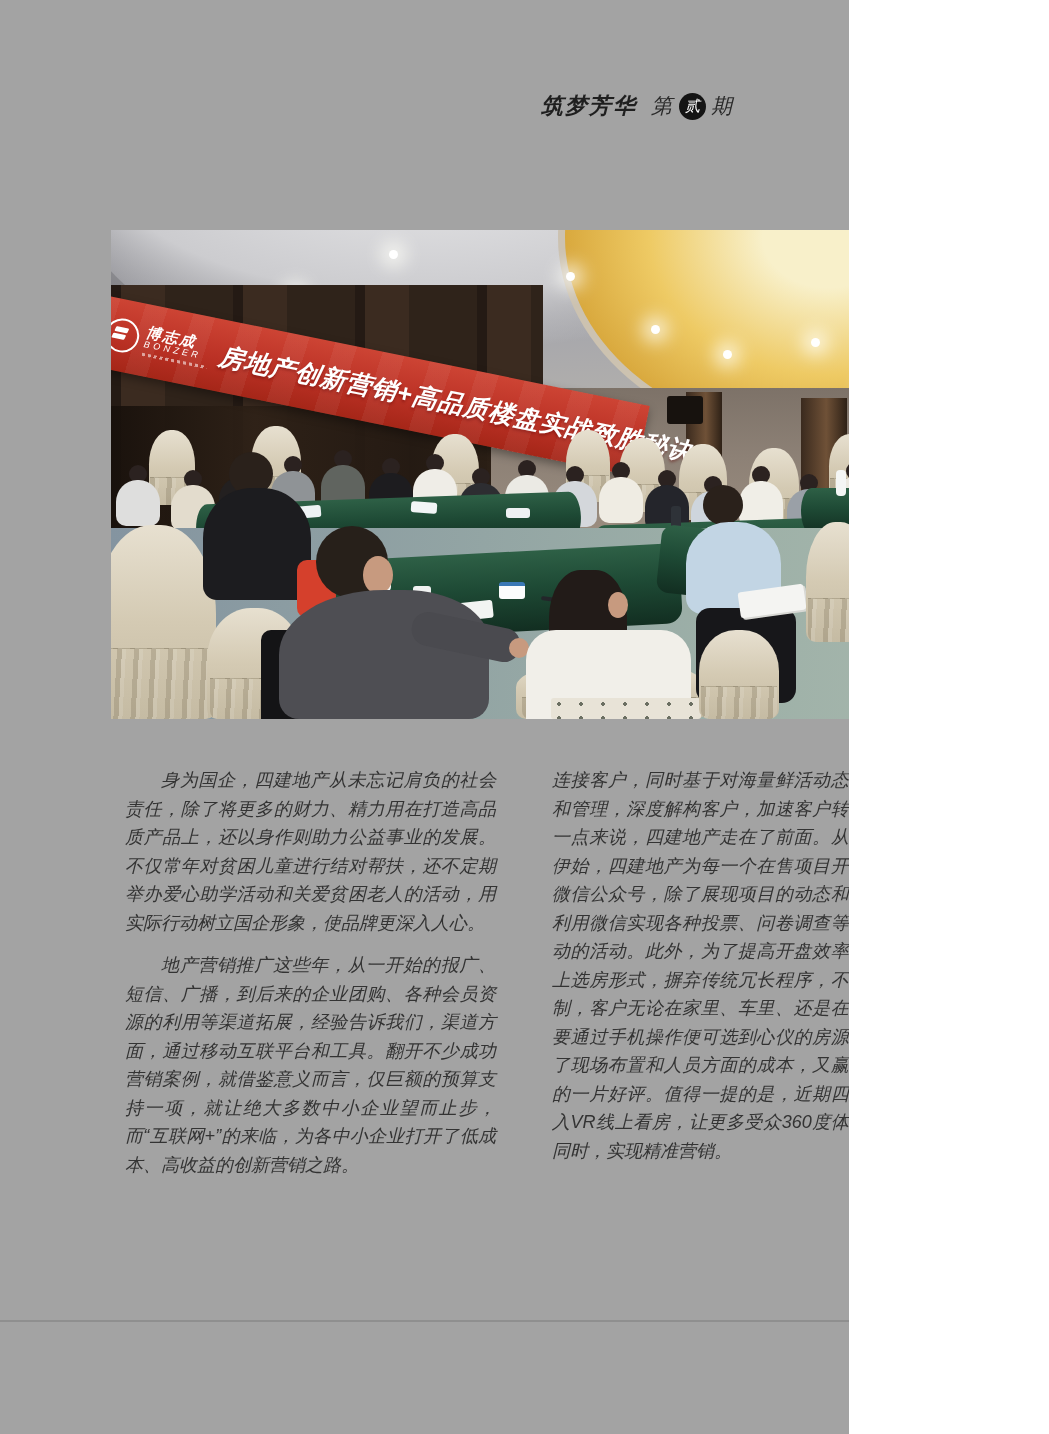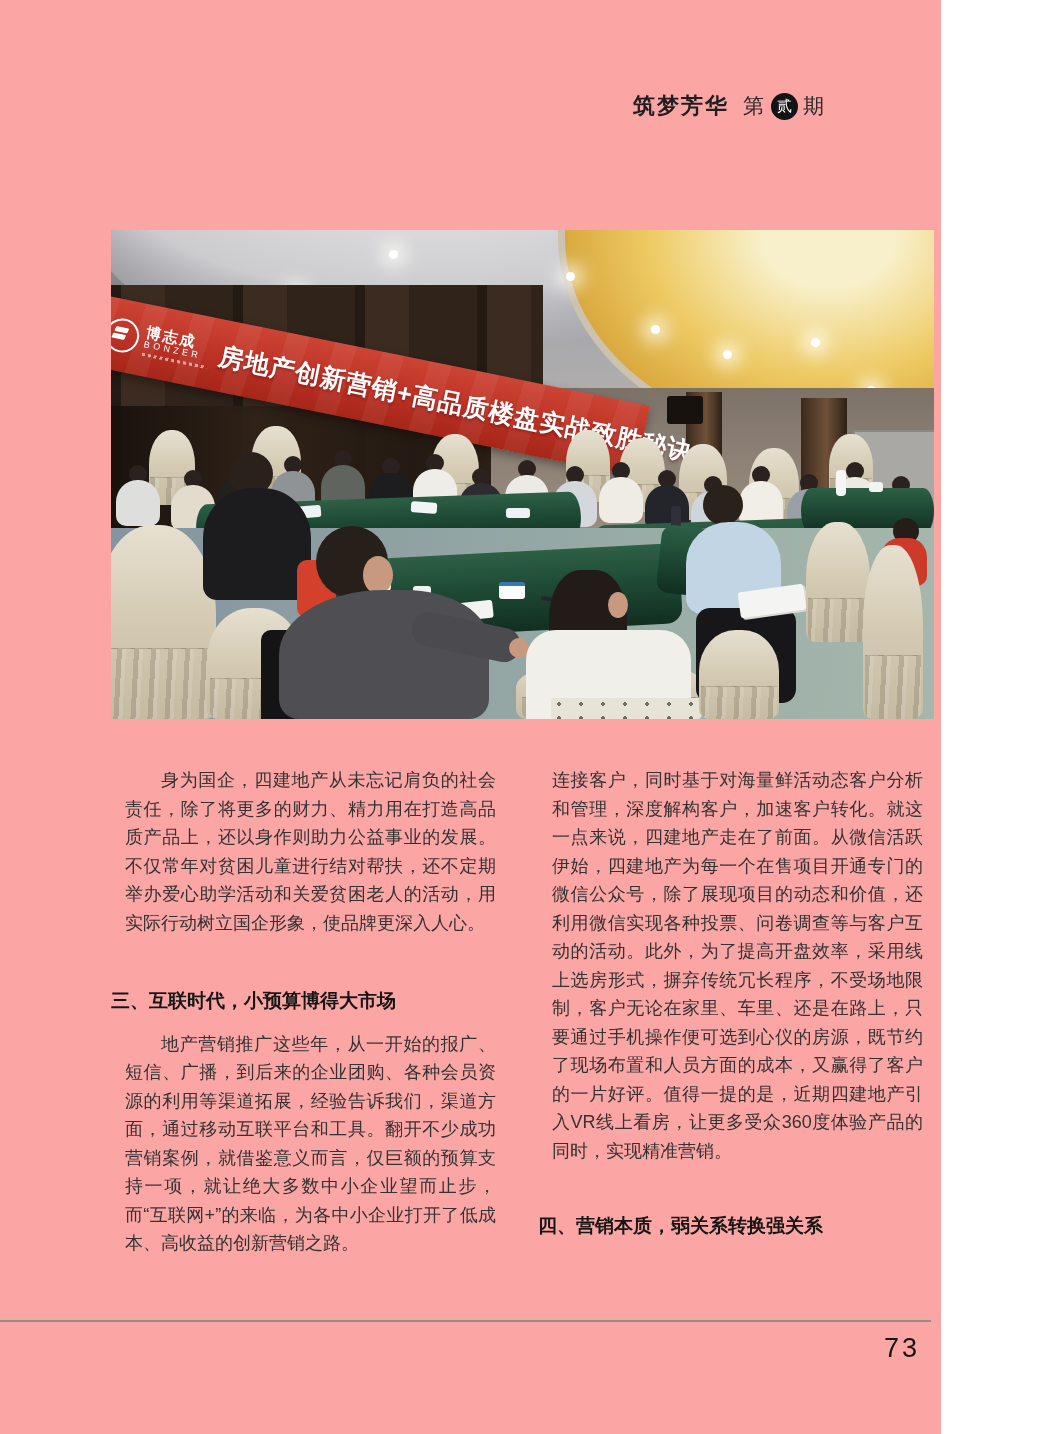--- a/index.html
+++ b/index.html
@@ -1,17 +1,17 @@
 <!DOCTYPE html>
 <html><head>
 <meta charset="utf-8">
 <style>
   html,body{margin:0;padding:0;background:#ffffff;}
-  .page{position:relative;width:941px;height:1434px;background:#fca5a5;overflow:hidden;
-        font-family:"Liberation Sans","DejaVu Sans",sans-serif;color:#2f2f2f;}
+  .page{position:relative;width:849px;height:1434px;background:#a3a3a3;overflow:hidden;
+        font-family:"Liberation Sans","DejaVu Sans",sans-serif;color:#2f2f2f;font-style:italic;}
 
   
   .mag-header{position:absolute;top:91px;right:115px;display:flex;align-items:center;gap:14px;
               font-size:22px;color:#1f1f1f;letter-spacing:2px;}
   .mag-title{font-weight:bold;}
   .issue{display:flex;align-items:center;gap:5px;font-size:21px;color:#2a2a2a;}
   .issue-circle{width:27px;height:27px;border-radius:50%;background:#141414;color:#fff;
                 font-size:15px;display:flex;align-items:center;justify-content:center;letter-spacing:0;}
 
   
@@ -265,24 +265,22 @@
     <div class="chair" style="left:588px;top:400px;width:80px;height:89px"></div>
 
     <div class="chair" style="left:695px;top:292px;width:64px;height:120px"></div>
     <div class="item" style="left:782px;top:288px;width:26px;height:26px;border-radius:50%;background:#241d18"></div>
     <div class="item" style="left:770px;top:308px;width:46px;height:48px;border-radius:40% 40% 10px 10px;background:#ce3a2a"></div>
     <div class="chair" style="left:752px;top:315px;width:60px;height:174px"></div>
   </div>
 
   <div class="col col-left">
     <p>身为国企，四建地产从未忘记肩负的社会责任，除了将更多的财力、精力用在打造高品质产品上，还以身作则助力公益事业的发展。不仅常年对贫困儿童进行结对帮扶，还不定期举办爱心助学活动和关爱贫困老人的活动，用实际行动树立国企形象，使品牌更深入人心。</p>
-    <h3>三、互联时代，小预算博得大市场</h3>
     <p>地产营销推广这些年，从一开始的报广、短信、广播，到后来的企业团购、各种会员资源的利用等渠道拓展，经验告诉我们，渠道方面，通过移动互联平台和工具。翻开不少成功营销案例，就借鉴意义而言，仅巨额的预算支持一项，就让绝大多数中小企业望而止步，而“互联网+”的来临，为各中小企业打开了低成本、高收益的创新营销之路。</p>
   </div>
   <div class="col col-right">
     <p class="cont">连接客户，同时基于对海量鲜活动态客户分析和管理，深度解构客户，加速客户转化。就这一点来说，四建地产走在了前面。从微信活跃伊始，四建地产为每一个在售项目开通专门的微信公众号，除了展现项目的动态和价值，还利用微信实现各种投票、问卷调查等与客户互动的活动。此外，为了提高开盘效率，采用线上选房形式，摒弃传统冗长程序，不受场地限制，客户无论在家里、车里、还是在路上，只要通过手机操作便可选到心仪的房源，既节约了现场布置和人员方面的成本，又赢得了客户的一片好评。值得一提的是，近期四建地产引入VR线上看房，让更多受众360度体验产品的同时，实现精准营销。</p>
-    <h3>四、营销本质，弱关系转换强关系</h3>
   </div>
 
   <div class="foot-rule"></div>
   <div class="page-num">73</div>
 
 </div>
 
 </body></html>

